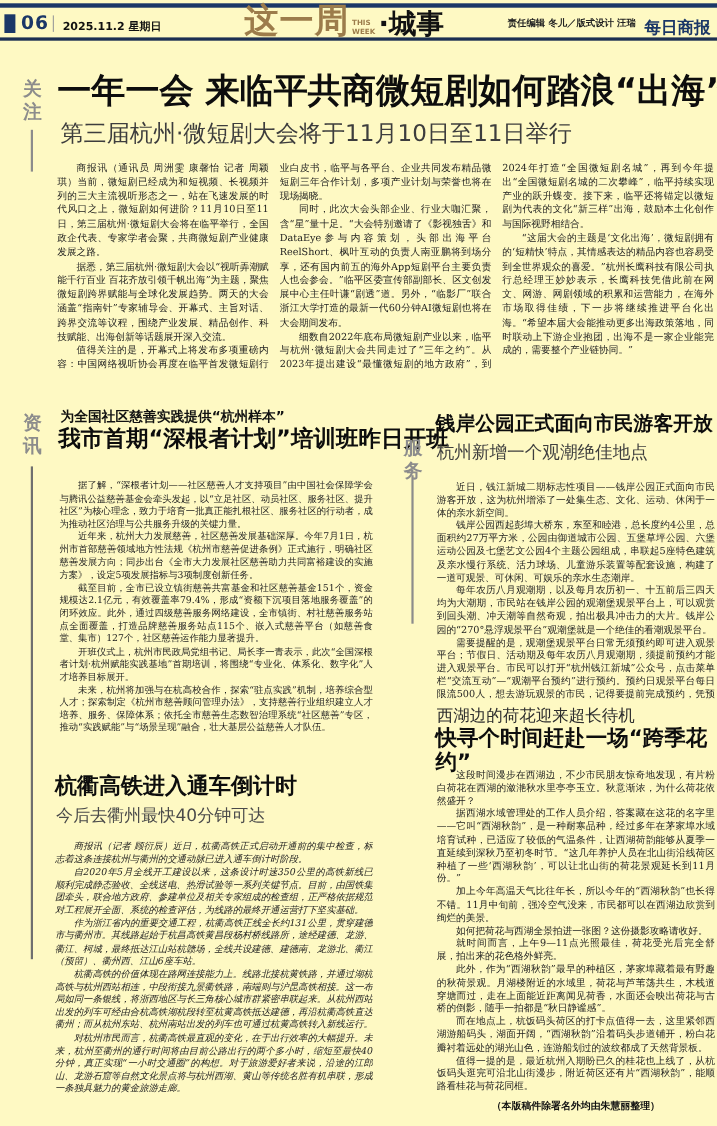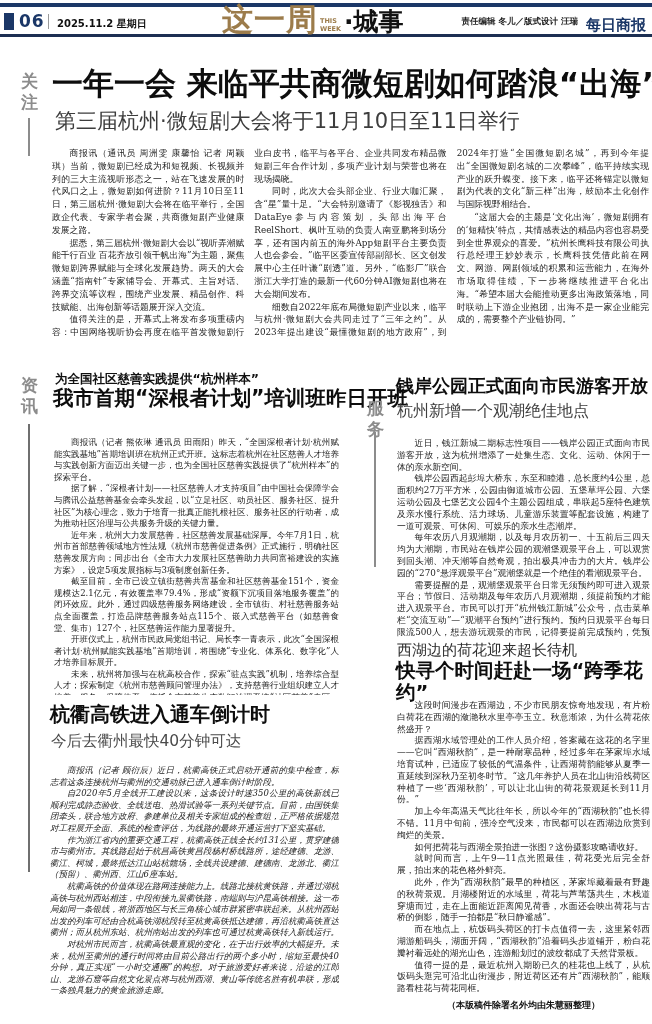--- a/index.html
+++ b/index.html
@@ -1,18 +1,18 @@
 <!DOCTYPE html>
 <html><head>
 <meta charset="utf-8">
 <style>
   html,body{margin:0;padding:0;background:#e8e8e8;}
   .page{
     position:relative;width:652px;height:1024px;margin:0 auto;
-    background:#ffffff;overflow:hidden;
+    background:#fef9c3;overflow:hidden;
     font-family:"DejaVu Sans",sans-serif;color:#1f1f1f;
   }
   .abs{position:absolute;}
   
   .topbar{left:0;top:3px;width:652px;height:4px;background:#1b3767;}
   .corner-block{left:4px;top:13px;width:10px;height:17px;background:#1b3767;}
   .page-num{left:19px;top:11px;font-size:17px;font-weight:900;color:#1b3767;letter-spacing:1px;}
   .hdr-vsep{left:48px;top:14px;width:1px;height:15px;background:#9a9a9a;}
   .hdr-date{left:57px;top:17px;font-size:10px;font-weight:700;color:#111;}
   .masthead{left:222px;top:4px;display:flex;align-items:flex-end;z-index:2;}
@@ -79,21 +79,20 @@
       <p>细数自2022年底布局微短剧产业以来，临平与杭州·微短剧大会共同走过了“三年之约”。从2023年提出建设“最懂微短剧的地方政府”，到2024年打造“全国微短剧名城”，再到今年提出“全国微短剧名城的二次攀峰”，临平持续实现产业的跃升蝶变。接下来，临平还将锚定以微短剧为代表的文化“新三样”出海，鼓励本土化创作与国际视野相结合。</p>
       <p>“这届大会的主题是‘文化出海’，微短剧拥有的‘短精快’特点，其情感表达的精品内容也容易受到全世界观众的喜爱。”杭州长鹰科技有限公司执行总经理王妙妙表示，长鹰科技凭借此前在网文、网游、网剧领域的积累和运营能力，在海外市场取得佳绩，下一步将继续推进平台化出海。“希望本届大会能推动更多出海政策落地，同时联动上下游企业抱团，出海不是一家企业能完成的，需要整个产业链协同。”</p>
     </div>
 
   <div class="abs vlabel" style="left:20px;top:375px;">资讯</div>
   <div class="abs vline" style="left:28px;top:424px;height:448px;background:#6f6f6f;"></div>
 
   <div class="abs kicker" style="left:55px;top:371px;font-size:12.5px;">为全国社区慈善实践提供“杭州样本”</div>
   <div class="abs h2" style="left:53px;top:387px;font-size:20.5px;">我市首期“深根者计划”培训班昨日开班</div>
   <div class="abs bodytext charity-body">
-      <p>商报讯（记者 熊依琳 通讯员 田雨阳）昨天，“全国深根者计划·杭州赋能实践基地”首期培训班在杭州正式开班。这标志着杭州在社区慈善人才培养与实践创新方面迈出关键一步，也为全国社区慈善实践提供了“杭州样本”的探索平台。</p>
       <p>据了解，“深根者计划——社区慈善人才支持项目”由中国社会保障学会与腾讯公益慈善基金会牵头发起，以“立足社区、动员社区、服务社区、提升社区”为核心理念，致力于培育一批真正能扎根社区、服务社区的行动者，成为推动社区治理与公共服务升级的关键力量。</p>
       <p>近年来，杭州大力发展慈善，社区慈善发展基础深厚。今年7月1日，杭州市首部慈善领域地方性法规《杭州市慈善促进条例》正式施行，明确社区慈善发展方向；同步出台《全市大力发展社区慈善助力共同富裕建设的实施方案》，设定5项发展指标与3项制度创新任务。</p>
       <p>截至目前，全市已设立镇街慈善共富基金和社区慈善基金151个，资金规模达2.1亿元，有效覆盖率79.4%，形成“资额下沉项目落地服务覆盖”的闭环效应。此外，通过四级慈善服务网络建设，全市镇街、村社慈善服务站点全面覆盖，打造品牌慈善服务站点115个、嵌入式慈善平台（如慈善食堂、集市）127个，社区慈善运作能力显著提升。</p>
       <p>开班仪式上，杭州市民政局党组书记、局长李一青表示，此次“全国深根者计划·杭州赋能实践基地”首期培训，将围绕“专业化、体系化、数字化”人才培养目标展开。</p>
       <p>未来，杭州将加强与在杭高校合作，探索“驻点实践”机制，培养综合型人才；探索制定《杭州市慈善顾问管理办法》，支持慈善行业组织建立人才培养、服务、保障体系；依托全市慈善生态数智治理系统“社区慈善”专区，推动“实践赋能”与“场景呈现”融合，壮大基层公益慈善人才队伍。</p>
     </div>
 
   <div class="abs h2" style="left:50px;top:703px;font-size:20px;">杭衢高铁进入通车倒计时</div>
   <div class="abs sub" style="left:51px;top:731px;font-size:15.5px;">今后去衢州最快40分钟可达</div>
   <div class="abs bodytext rail-body">

